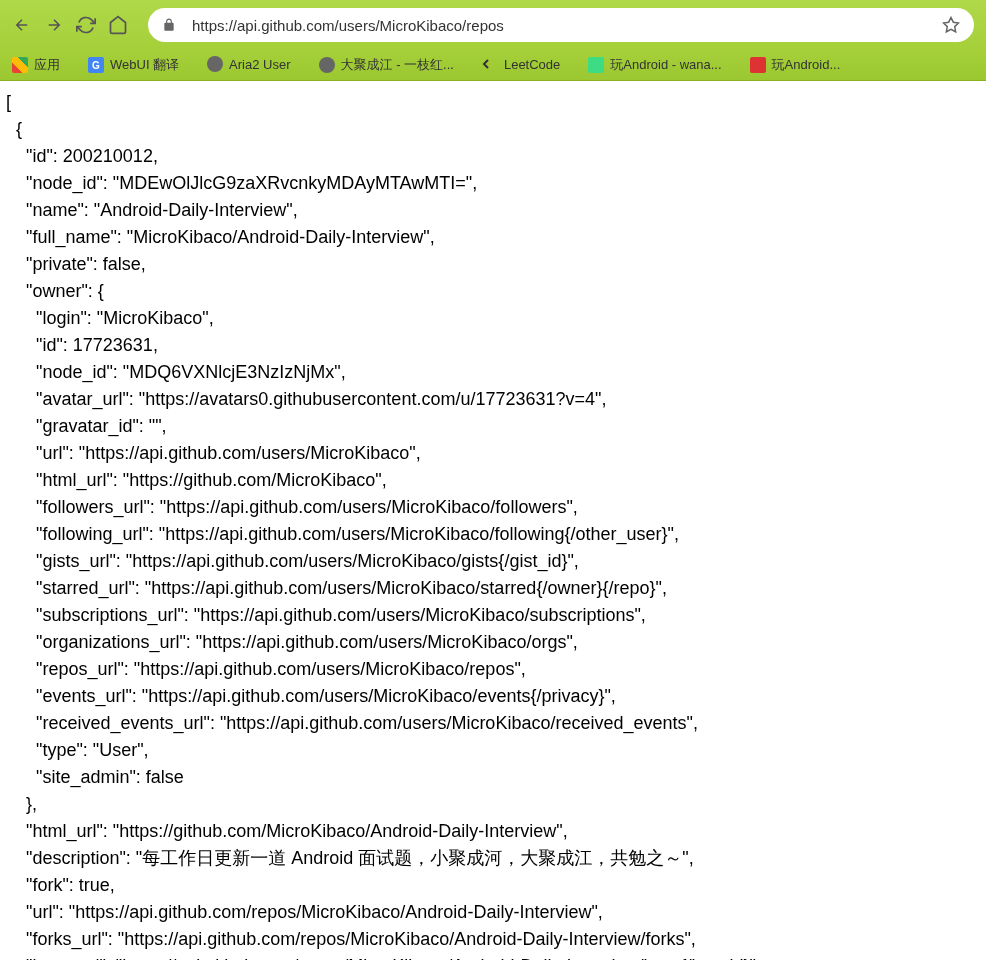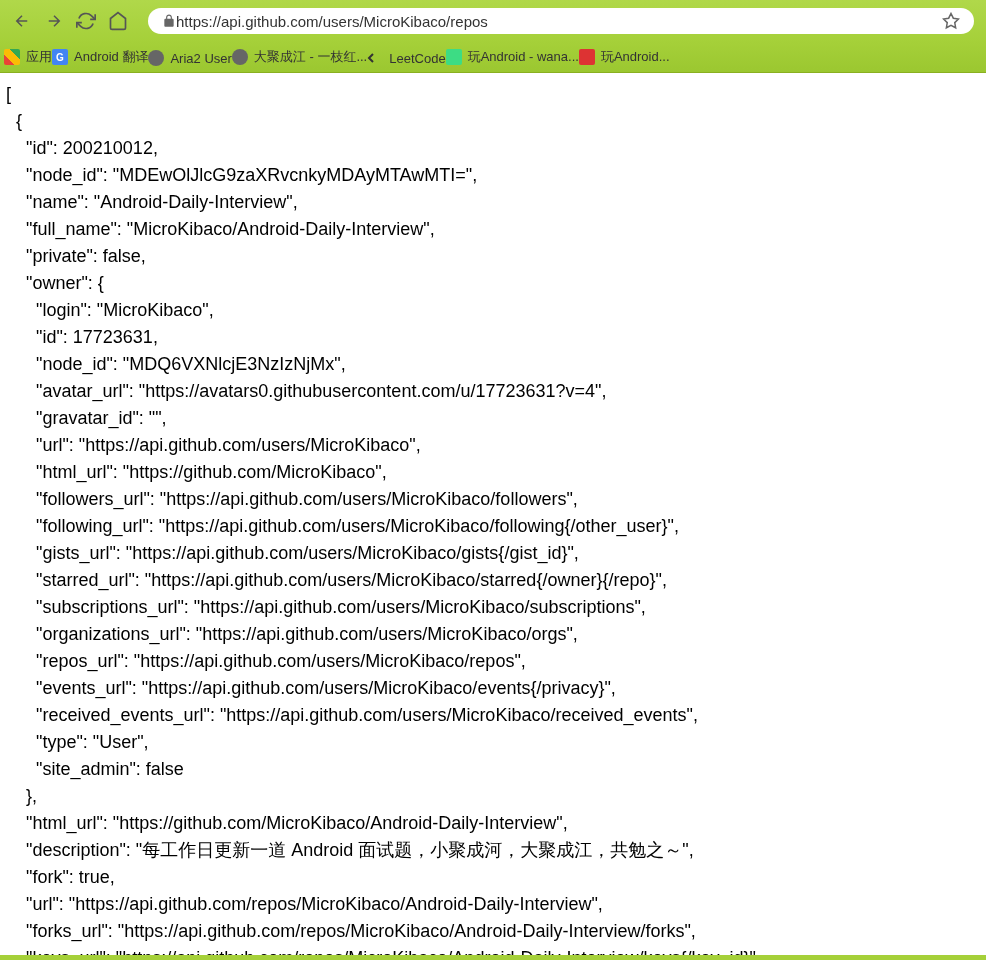--- a/index.html
+++ b/index.html
@@ -56,25 +56,25 @@
       display: flex;
       align-items: center;
       justify-content: center;
       color: #555;
       cursor: pointer;
     }
     .address-bar {
       flex: 1;
       background: #fff;
       border-radius: 20px;
-      height: 26px;
+      height: 34px;
       display: flex;
       align-items: center;
       padding: 0 14px;
-      gap: 0;
+      gap: 16px;
       margin-left: 8px;
     }
     .lock-icon {
       color: #666;
       width: 14px;
       height: 14px;
       display: flex;
       align-items: center;
     }
     .url-text {
@@ -88,23 +88,23 @@
     .star-icon {
       color: #666;
       width: 18px;
       height: 18px;
       display: flex;
       align-items: center;
       cursor: pointer;
     }
     .bookmarks-bar {
       display: flex;
-      align-items: flex-end;
-      padding: 6px 4px;
-      gap: 0;
+      align-items: flex-start;
+      padding: 6px 12px;
+      gap: 28px;
       background: linear-gradient(180deg, #a5d039 0%, #9bc730 100%);
       border-bottom: 1px solid #8ab020;
     }
     .bookmark-item {
       display: flex;
       align-items: center;
       gap: 6px;
       font-size: 13px;
       color: #333;
       cursor: pointer;
@@ -198,21 +198,21 @@
     </div>
   </div>
 
   <div class="bookmarks-bar">
     <div class="bookmark-item">
       <div class="bookmark-favicon favicon-apps"></div>
       <span>应用</span>
     </div>
     <div class="bookmark-item">
       <div class="bookmark-favicon favicon-google">G</div>
-      <span>Android 翻译</span>
+      <span>WebUI 翻译</span>
     </div>
     <div class="bookmark-item">
       <div class="bookmark-favicon favicon-globe"></div>
       <span>Aria2 User</span>
     </div>
     <div class="bookmark-item">
       <div class="bookmark-favicon favicon-globe"></div>
       <span>大聚成江 - 一枝红...</span>
     </div>
     <div class="bookmark-item">

